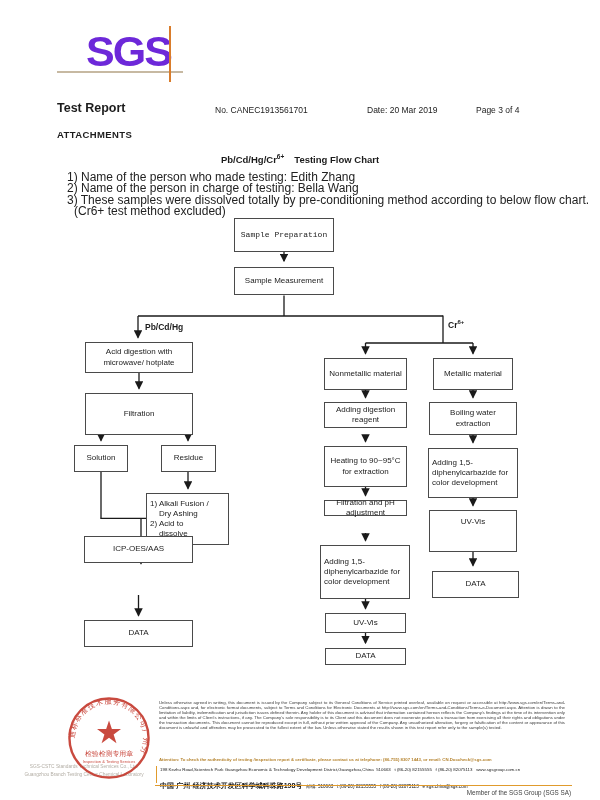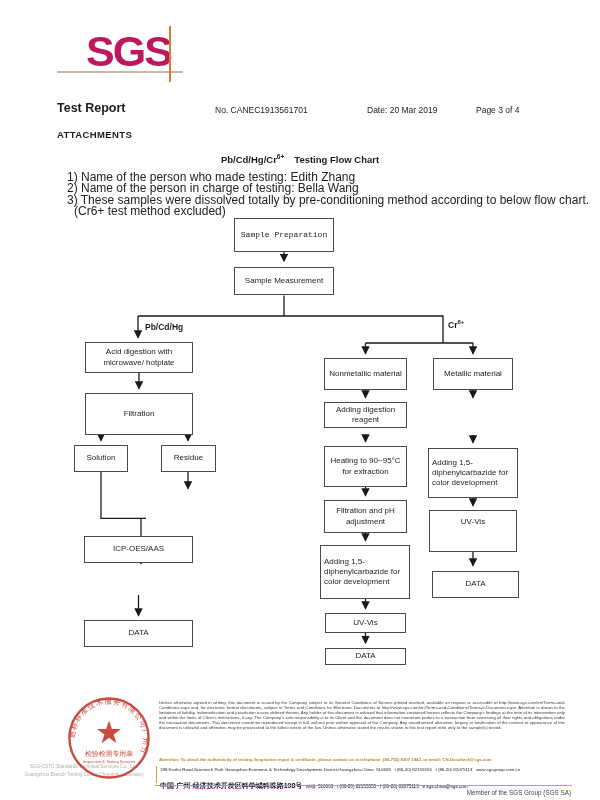--- a/index.html
+++ b/index.html
@@ -1,21 +1,21 @@
 <!DOCTYPE html>
 <html><head>
 <meta charset="utf-8">
 <style>
   html,body{margin:0;padding:0;background:#e8e8e8;}
   .page{position:relative;width:600px;height:800px;background:#ffffff;overflow:hidden;
         font-family:"Liberation Sans",sans-serif;color:#1c1c1c;}
 
   
   .logo-text{position:absolute;left:86px;top:30px;font-size:43px;font-weight:700;
-             color:#be185d;letter-spacing:-2px;line-height:1;}
+             color:#6d28d9;letter-spacing:-2px;line-height:1;}
   .logo-hline{position:absolute;left:57px;top:71px;width:126px;height:1.5px;background:#c7b9a2;}
   .logo-vline{position:absolute;left:169px;top:26px;width:1.5px;height:56px;background:#d97c2b;}
 
   
   .report-title{position:absolute;left:57px;top:101px;font-size:12.5px;font-weight:700;}
   .hdr{position:absolute;top:105px;font-size:8.5px;color:#222;}
 
   .attachments{position:absolute;left:57px;top:129px;font-size:9.5px;font-weight:700;letter-spacing:.4px;}
   .chart-title{position:absolute;left:0;top:153px;width:600px;text-align:center;
                font-size:9.5px;font-weight:700;}
@@ -116,28 +116,33 @@
 
   <div class="branch-label" style="left:145px;top:322px;">Pb/Cd/Hg</div>
   <div class="branch-label" style="left:448px;top:319px;"><span>Cr</span><sup>6+</sup></div>
 
   <div class="fbox" style="left:234px;top:218px;width:100px;height:34px;font-family:Liberation Mono, monospace;">Sample Preparation</div>
   <div class="fbox" style="left:234px;top:267px;width:100px;height:28px;">Sample Measurement</div>
   <div class="fbox" style="left:85px;top:342px;width:108px;height:31px;">Acid digestion with microwave/ hotplate</div>
   <div class="fbox" style="left:85px;top:393px;width:108px;height:42px;">Filtration</div>
   <div class="fbox" style="left:74px;top:445px;width:54px;height:27px;">Solution</div>
   <div class="fbox" style="left:161px;top:445px;width:55px;height:27px;">Residue</div>
+  <div class="fbox al pre" style="left:146px;top:493px;width:83px;height:52px;">1) Alkali Fusion /
+    Dry Ashing
+2) Acid to
+    dissolve</div>
   <div class="fbox" style="left:84px;top:536px;width:109px;height:27px;">ICP-OES/AAS</div>
   <div class="fbox" style="left:84px;top:620px;width:109px;height:27px;">DATA</div>
   <div class="fbox" style="left:324px;top:358px;width:83px;height:32px;">Nonmetallic material</div>
   <div class="fbox" style="left:433px;top:358px;width:80px;height:32px;">Metallic material</div>
   <div class="fbox" style="left:324px;top:402px;width:83px;height:26px;">Adding digestion reagent</div>
+  <div class="fbox" style="left:429px;top:402px;width:88px;height:33px;">Boiling water extraction</div>
   <div class="fbox" style="left:324px;top:446px;width:83px;height:41px;">Heating to 90~95°C for extraction</div>
   <div class="fbox al" style="left:428px;top:448px;width:90px;height:50px;">Adding 1,5-diphenylcarbazide for color development</div>
-  <div class="fbox" style="left:324px;top:500px;width:83px;height:33px;">Filtration and pH adjustment</div>
+  <div class="fbox" style="left:324px;top:500px;width:83px;height:16px;">Filtration and pH adjustment</div>
   <div class="fbox topal" style="left:429px;top:510px;width:88px;height:42px;">UV-Vis</div>
   <div class="fbox al" style="left:320px;top:545px;width:90px;height:54px;">Adding 1,5-diphenylcarbazide for color development</div>
   <div class="fbox" style="left:432px;top:571px;width:87px;height:27px;">DATA</div>
   <div class="fbox" style="left:325px;top:613px;width:81px;height:20px;">UV-Vis</div>
   <div class="fbox" style="left:325px;top:648px;width:81px;height:17px;">DATA</div>
 
   <div class="f-company">
     <div>SGS-CSTC Standards Technical Services Co., Ltd.</div>
     <div>Guangzhou Branch Testing Center Chemical Laboratory</div>
   </div>

